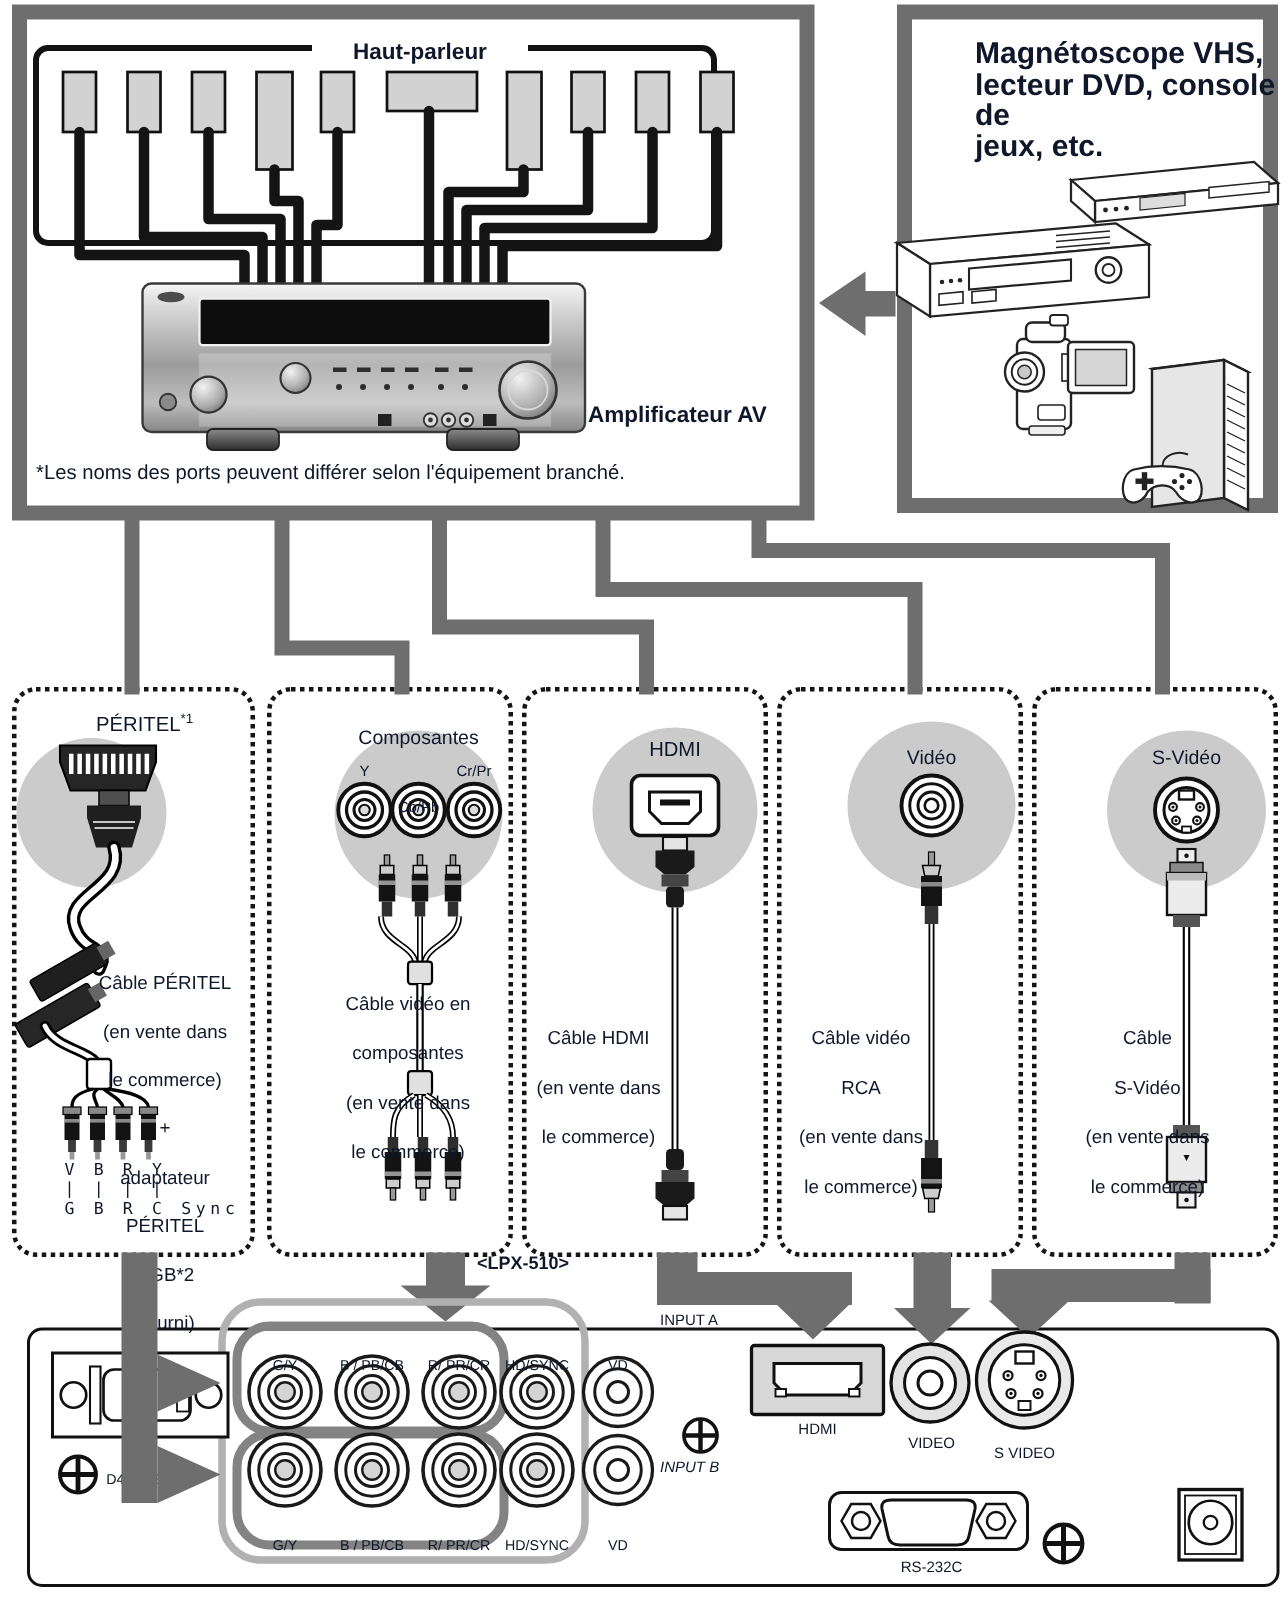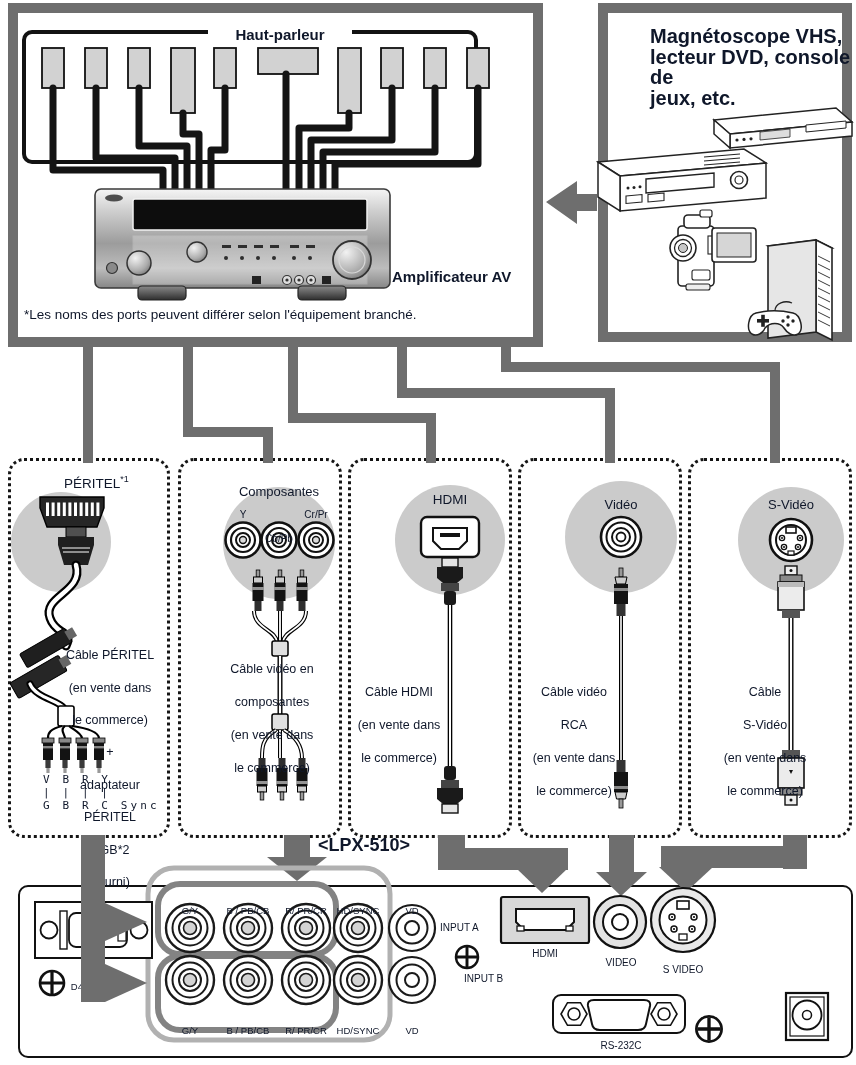--- a/index.html
+++ b/index.html
@@ -563,35 +563,35 @@
   </div>
 
   <div class="t c lbl" style="left:741px;top:497px;width:100px;">S-Vidéo</div>
   <div class="t c cap" style="left:715px;top:667px;width:100px;">
     <div>Câble</div>
     <div>S-Vidéo</div>
     <div>(en vente dans</div>
     <div>le commerce)</div>
   </div>
 
-  <div class="t b" style="left:318px;top:835px;font-size:18px;">&lt;LPX-510&gt;</div>
+  <div class="t b" style="left:318px;top:835px;font-size:12px;">&lt;LPX-510&gt;</div>
 
   <div class="t c pl" style="left:58px;top:965px;width:70px;">D4 VIDEO</div>
   <div class="t c pl" style="left:158px;top:889px;width:64px;">G/Y</div>
   <div class="t c pl" style="left:216px;top:889px;width:64px;">B / PB/CB</div>
   <div class="t c pl" style="left:274px;top:889px;width:64px;">R/ PR/CR</div>
   <div class="t c pl" style="left:326px;top:889px;width:64px;">HD/SYNC</div>
   <div class="t c pl" style="left:380px;top:889px;width:64px;">VD</div>
   <div class="t c pl" style="left:158px;top:1009px;width:64px;">G/Y</div>
   <div class="t c pl" style="left:216px;top:1009px;width:64px;">B / PB/CB</div>
   <div class="t c pl" style="left:274px;top:1009px;width:64px;">R/ PR/CR</div>
   <div class="t c pl" style="left:326px;top:1009px;width:64px;">HD/SYNC</div>
   <div class="t c pl" style="left:380px;top:1009px;width:64px;">VD</div>
-  <div class="t" style="left:440px;top:922px;font-size:10px;">INPUT A</div>
-  <div class="t" style="left:464px;top:973px;font-size:10px;">INPUT B</div>
+  <div class="t" style="left:440px;top:875px;font-size:10px;">INPUT A</div>
+  <div class="t" style="left:440px;top:973px;font-size:10px;font-style:italic;">INPUT B</div>
   <div class="t c" style="left:513px;top:948px;width:64px;font-size:10px;">HDMI</div>
   <div class="t c" style="left:589px;top:957px;width:64px;font-size:10px;">VIDEO</div>
   <div class="t c" style="left:651px;top:964px;width:64px;font-size:10px;">S VIDEO</div>
   <div class="t c" style="left:589px;top:1040px;width:64px;font-size:10px;">RS-232C</div>
 
   <svg class="layer" width="856" height="1065" viewBox="0 0 856 1065" style="pointer-events:none;">
     <g fill="#6e6e6e">
       <rect x="81" y="835" width="24" height="167"></rect>
       <polygon points="105,903 147,922 105,941"></polygon>
       <polygon points="105,964 147,983 105,1002"></polygon>

